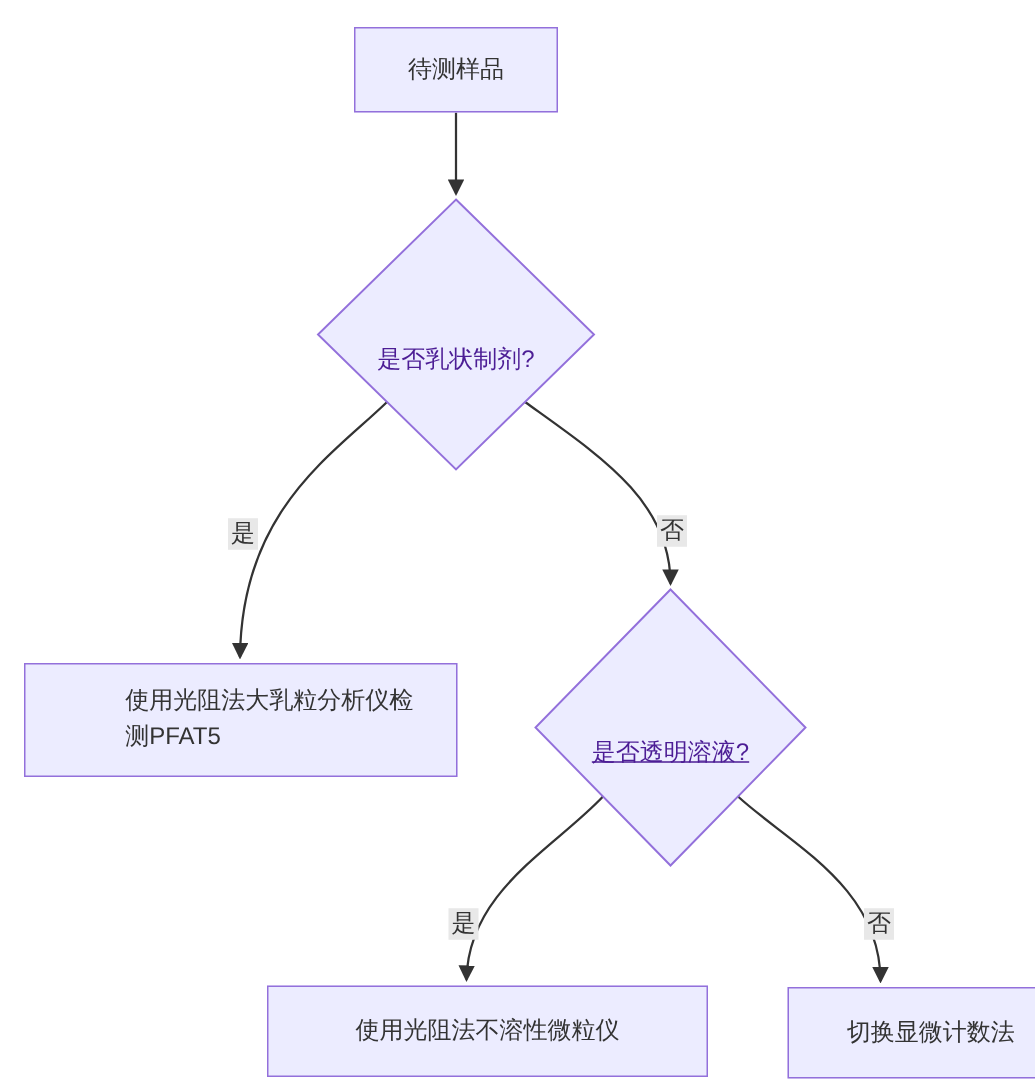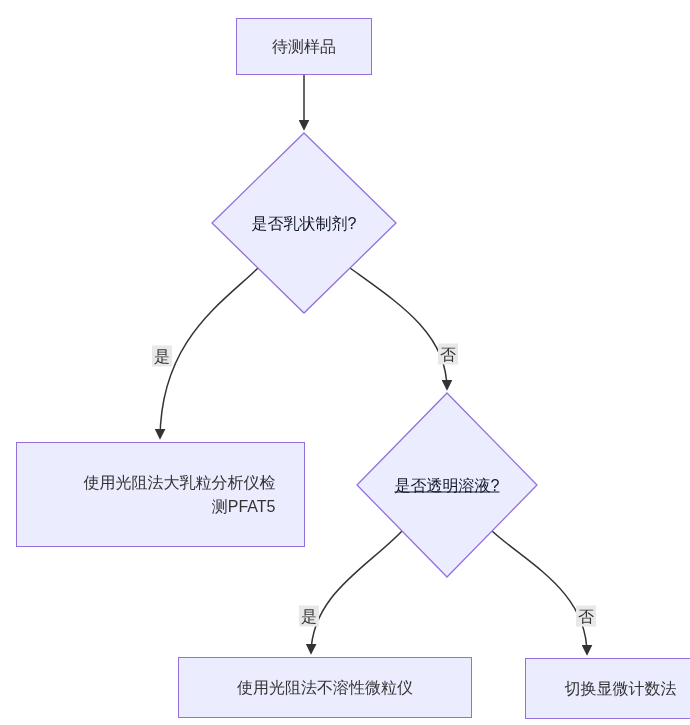--- a/index.html
+++ b/index.html
@@ -5,27 +5,27 @@
   html,body{margin:0;padding:0;background:#ffffff;}
   .canvas{
     position:relative;width:690px;height:725px;background:#ffffff;
     font-family:"Liberation Sans",sans-serif;color:#333333;overflow:hidden;
   }
   .edges{position:absolute;left:0;top:0;width:690px;height:725px;}
   .edge{fill:none;stroke:#333333;stroke-width:1.5px;}
   .shape{fill:#ECECFF;stroke:#9370DB;stroke-width:1.3px;}
   .node{
     position:absolute;background:#ECECFF;border:1px solid #9370DB;
-    display:flex;align-items:center;justify-content:center;text-align:right;
+    display:flex;align-items:center;justify-content:center;text-align:left;
     font-size:16px;line-height:24px;color:#333333;box-sizing:border-box;
   }
   .node-label{white-space:pre-line;}
   .diamond-label{
     position:absolute;transform:translate(-50%,-50%);font-size:16px;
-    color:#0f172a;white-space:nowrap;
+    color:#4c1d95;white-space:nowrap;margin-top:16px;
   }
   .edge-label{
     position:absolute;transform:translate(-50%,-50%);font-size:16px;
     line-height:19px;color:#333333;background:#e8e8e8;padding:1px 2px;
     white-space:nowrap;
   }
 </style>
 </head>
 <body>
 
@@ -47,21 +47,21 @@
     <polygon class="shape" points="304,133 396,223 304,313 212,223"></polygon>
     <polygon class="shape" points="447,393 537,485 447,577 357,485"></polygon>
   </svg>
 
   <div class="node" style="left:236px;top:18px;width:136px;height:57px;">
     <span class="node-label">待测样品</span>
   </div>
 
   <div class="diamond-label" style="left:304px;top:224px;">是否乳状制剂?</div>
 
-  <div class="node" style="left:16px;top:442px;width:289px;height:105px;padding-left:38px;">
+  <div class="node" style="left:16px;top:442px;width:289px;height:76px;padding-left:38px;">
     <span class="node-label">使用光阻法大乳粒分析仪检
 测PFAT5</span>
   </div>
 
   <div class="diamond-label" style="left:447px;top:486px;text-decoration:underline;">是否透明溶液?</div>
 
   <div class="node" style="left:178px;top:657px;width:294px;height:61px;">
     <span class="node-label">使用光阻法不溶性微粒仪</span>
   </div>
 

